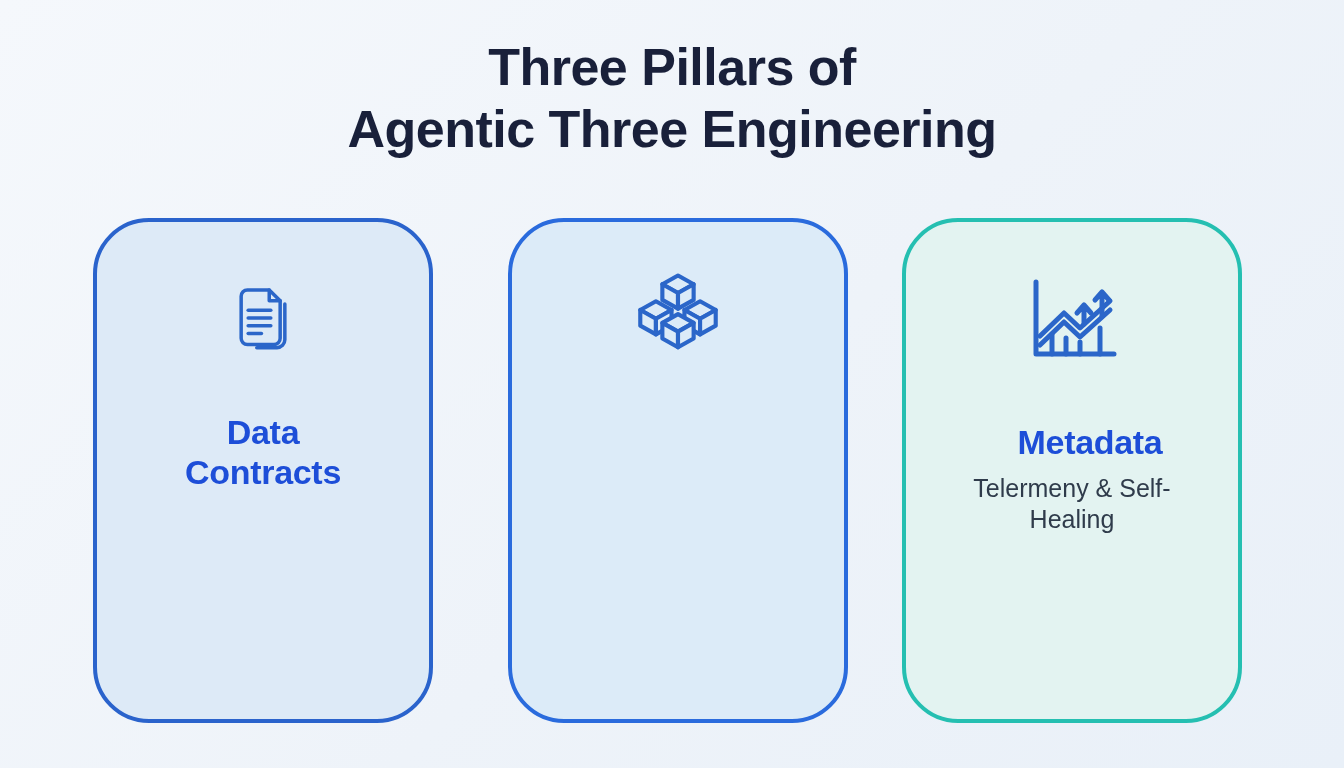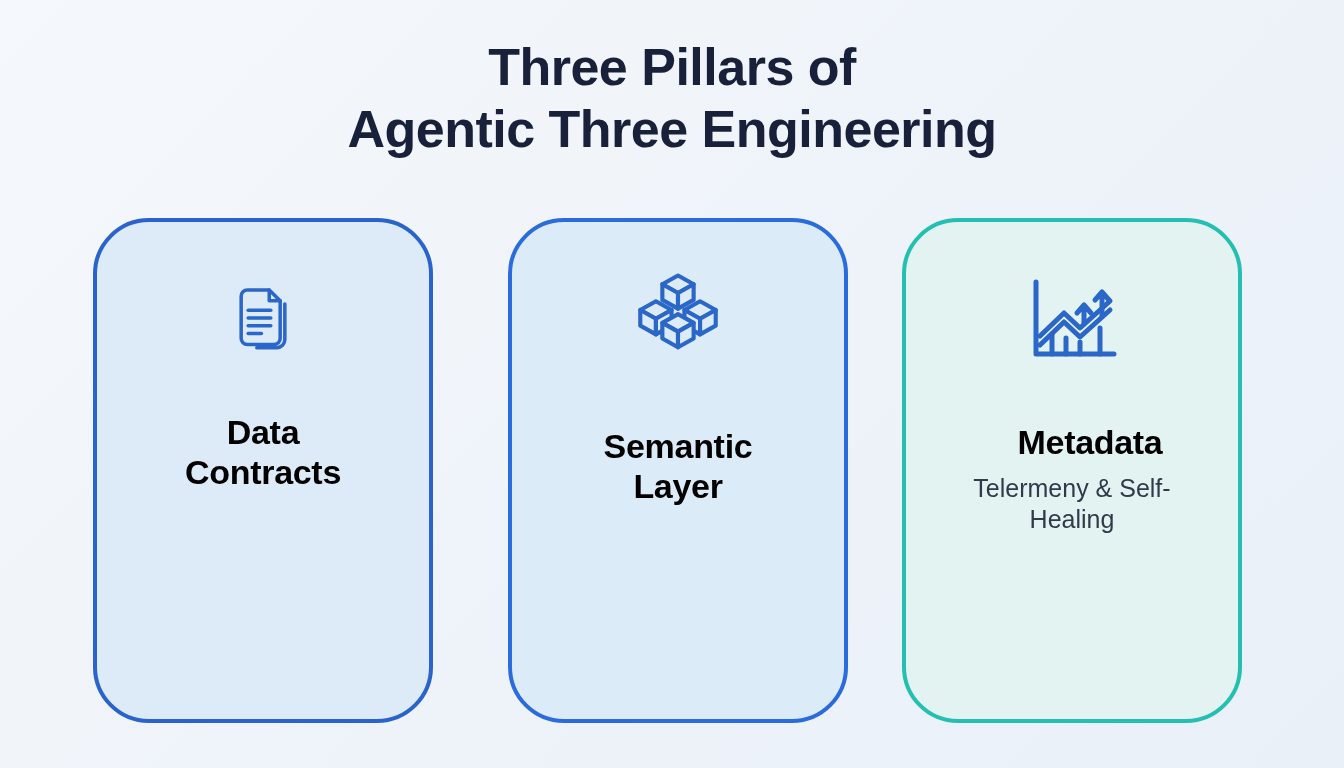--- a/index.html
+++ b/index.html
@@ -46,21 +46,21 @@
     stroke: var(--icon-stroke, #2b66c9);
     fill:none;
     stroke-linecap:round;
     stroke-linejoin:round;
   }
   .icon-svg .face-filled { fill: var(--card-bg, #ddeaf8); }
   .card-title {
     font-size:34px;
     font-weight:700;
     line-height:40px;
-    color:#000000;
+    color:#1d4ed8;
     letter-spacing:-0.3px;
     text-align:center;
   }
   .card-title span { display:block; }
   .card-1 .card-title { margin-top:50px; }
   .card-2 .card-title { margin-top:64px; }
   .card-3 .card-title { margin-top:60px;margin-left:36px; }
   .card-subtitle {
     font-size:25px;
     line-height:31px;
@@ -122,24 +122,20 @@
           <path class="face-filled" d="M91 43.5 V60.5 L74 70 V53 Z"></path>
         </g>
 
         <g>
           <path class="face-filled" d="M50 48 L67 57.5 L50 67 L33 57.5 Z"></path>
           <path class="face-filled" d="M33 57.5 V74.5 L50 84 V67 Z"></path>
           <path class="face-filled" d="M67 57.5 V74.5 L50 84 V67 Z"></path>
         </g>
       </svg>
     </div>
-    <h2 class="card-title">
-      <span>Semantic</span>
-      <span>Layer</span>
-    </h2>
   </section>
 
   <section class="card card-3" style="border-color: rgb(37, 191, 177); background-color: rgb(227, 243, 241); --card-bg: #e3f3f1; --icon-stroke: #2b66c9;">
     <div class="icon-wrap">
       <svg class="icon-svg" width="100" height="84" viewBox="0 0 100 84" stroke-width="5">
 
         <path d="M14 4 V76 H92"></path>
 
         <path d="M30 56 V76"></path>
         <path d="M44 60 V76"></path>

